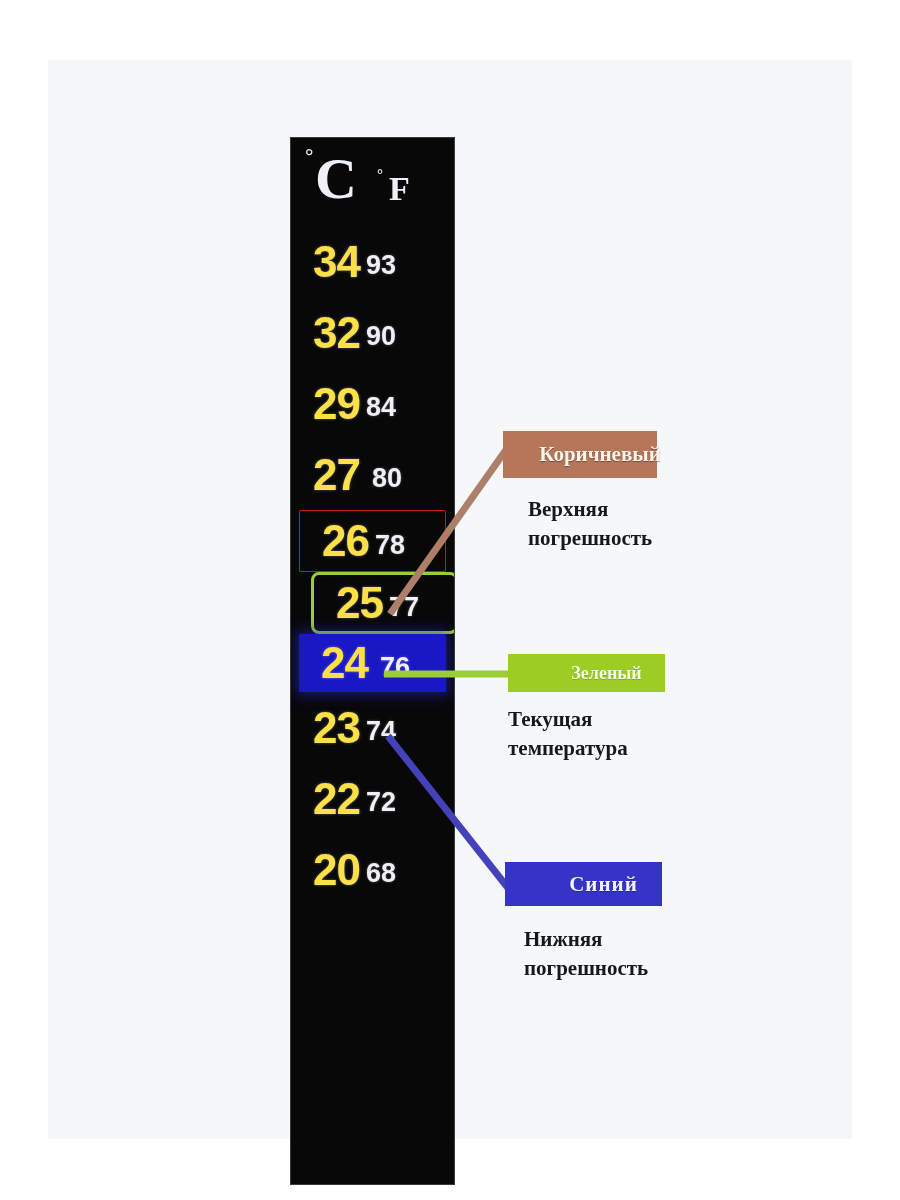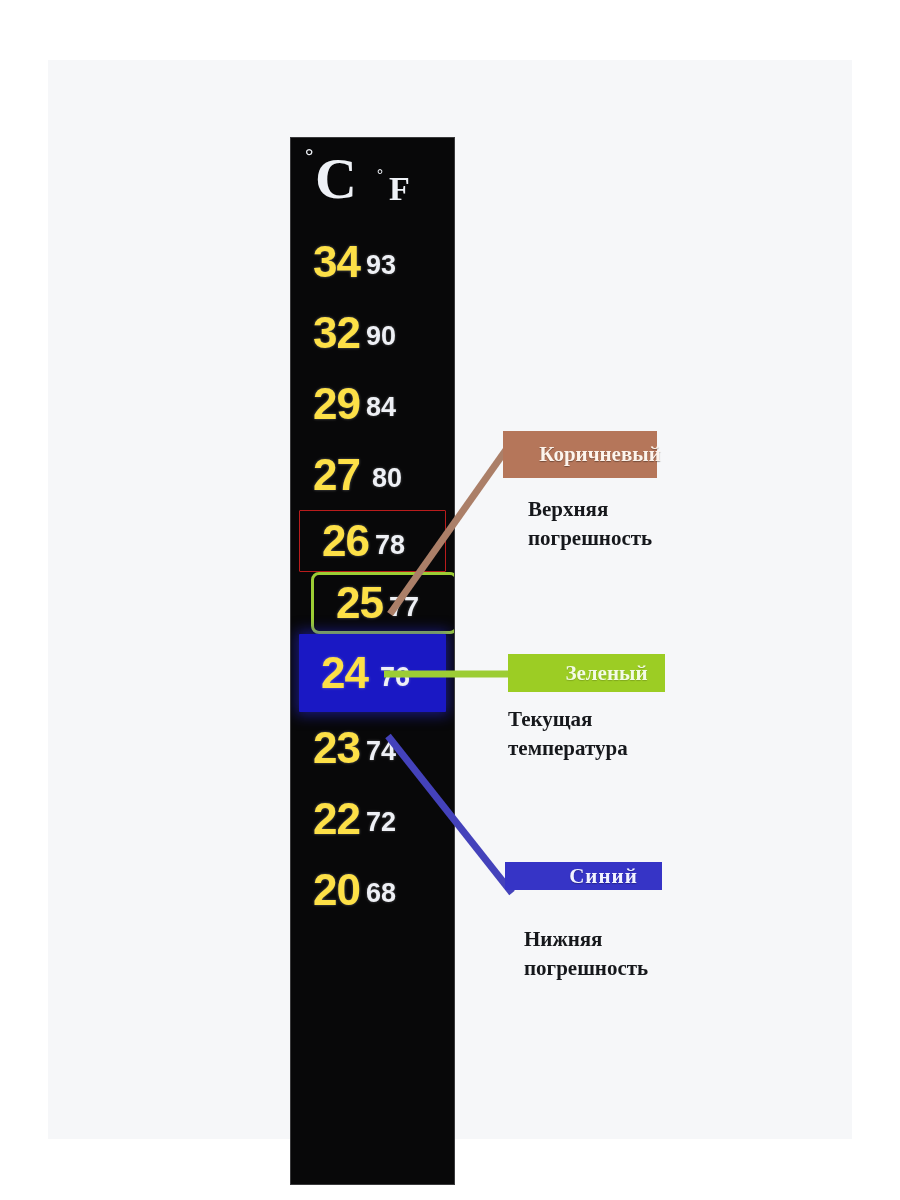--- a/index.html
+++ b/index.html
@@ -127,21 +127,21 @@
   .scale-row.hl-green {
     margin: 0 20px;
     width: 147px;
     border: 3px solid #9ccd34;
     height: 62px;
     border-radius: 8px;
   }
   .scale-row.hl-blue {
     margin: 0 8px;
     width: 147px;
-    height: 78px;
+    height: 58px;
     background: #1a18c4;
     box-shadow: 0 0 14px 3px rgba(40,40,220,0.55);
     border-radius: 1px;
   }
   .scale-row.spaced-f .f-val { margin-left: 12px; }
 
   
   .callout-box {
     position: absolute;
     display: flex;
@@ -162,29 +162,29 @@
     font-size: 21px;
     text-shadow: 0 1px 1px rgba(0,0,0,0.35);
   }
   #label-box-green {
     left: 508px;
     top: 654px;
     width: 157px;
     height: 38px;
     background: #9ccd24;
     color: #f3fbe4;
-    font-size: 21px;
+    font-size: 18px;
     text-shadow: 0 1px 1px rgba(0,0,0,0.18);
     text-align: center;
   }
   #label-box-blue {
     left: 505px;
     top: 862px;
     width: 157px;
-    height: 28px;
+    height: 44px;
     background: #3634c6;
     color: #f2f3ff;
     font-size: 21px;
     letter-spacing: 1px;
     text-shadow: 0 1px 1px rgba(0,0,0,0.3);
   }
 
   .callout-caption {
     position: absolute;
     font-family: "Liberation Serif", serif;

